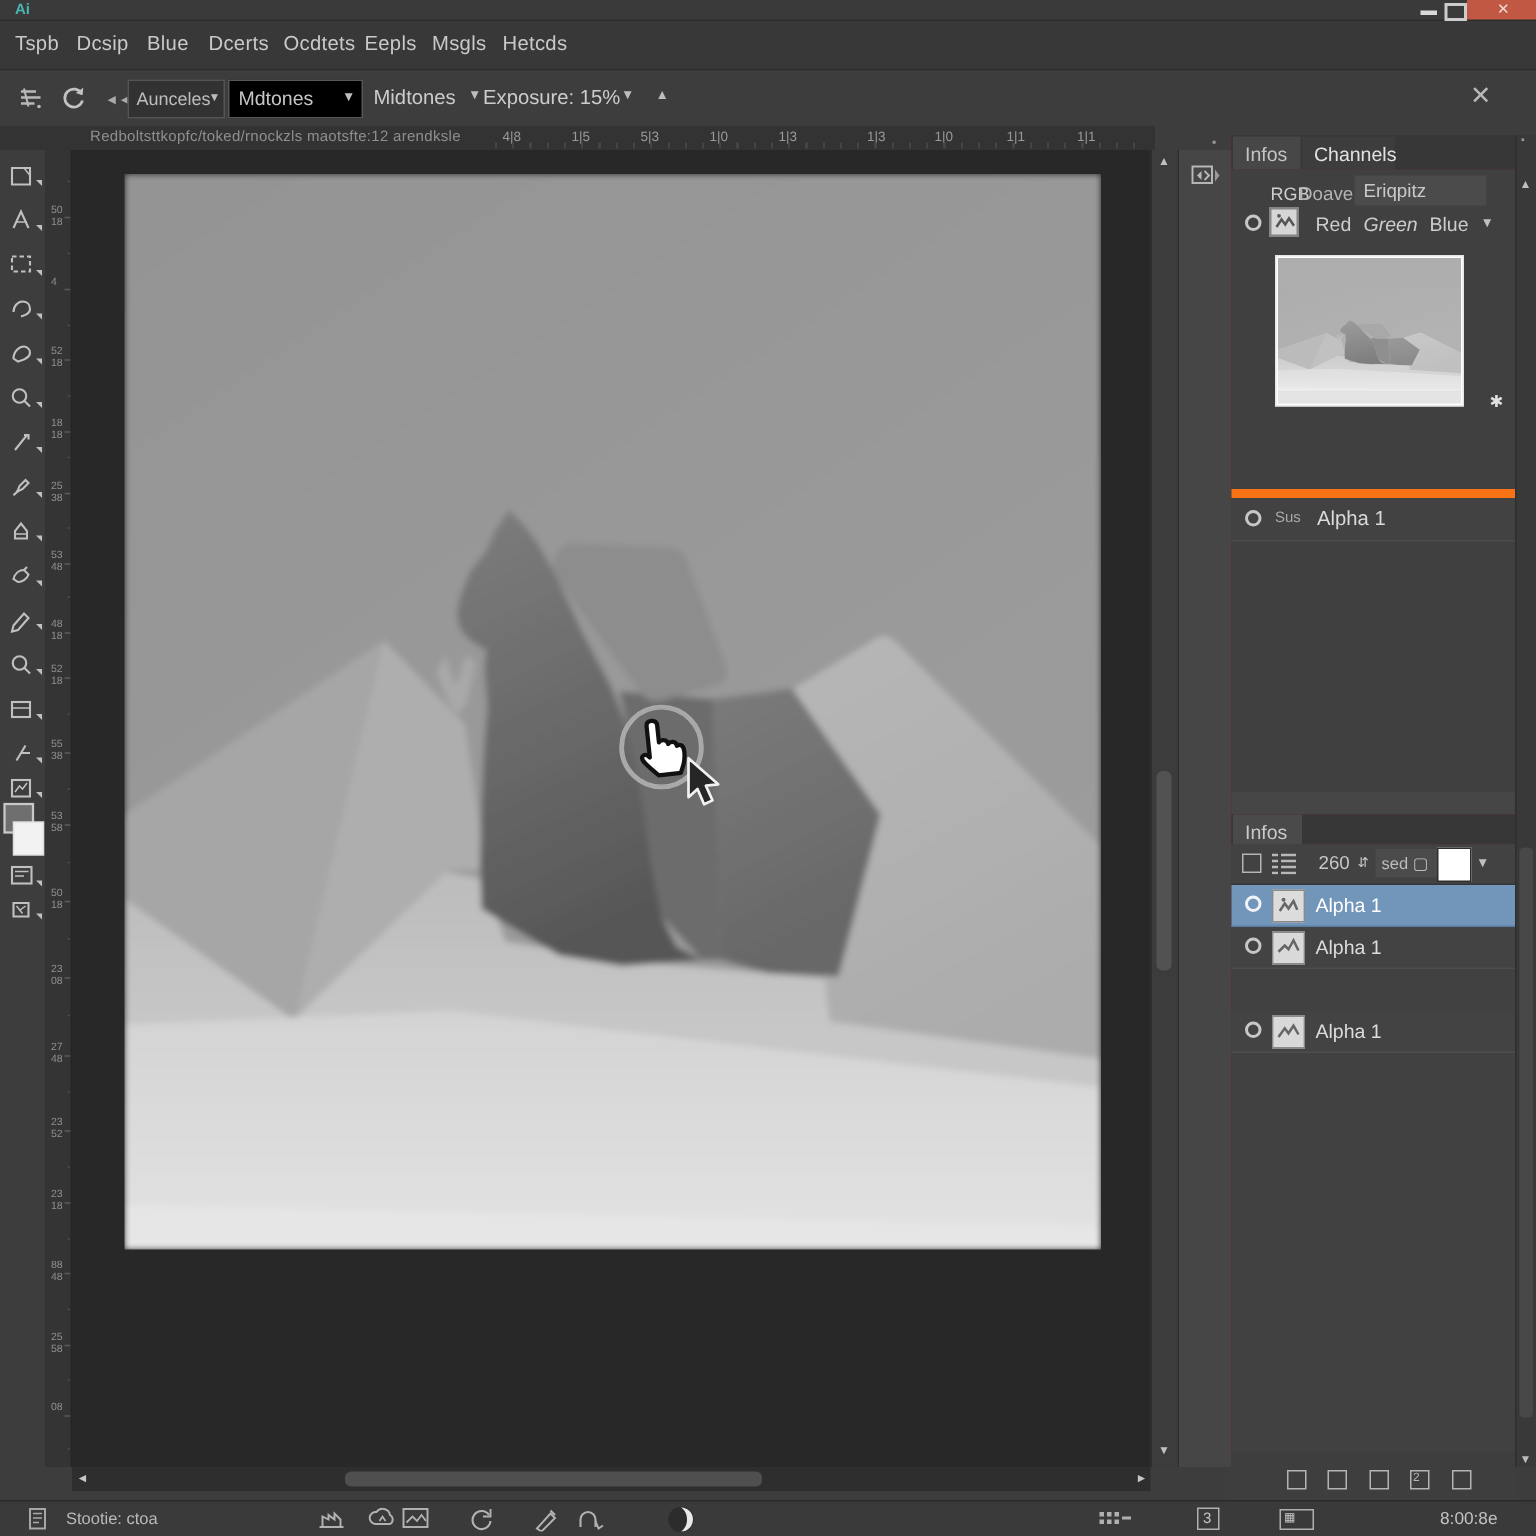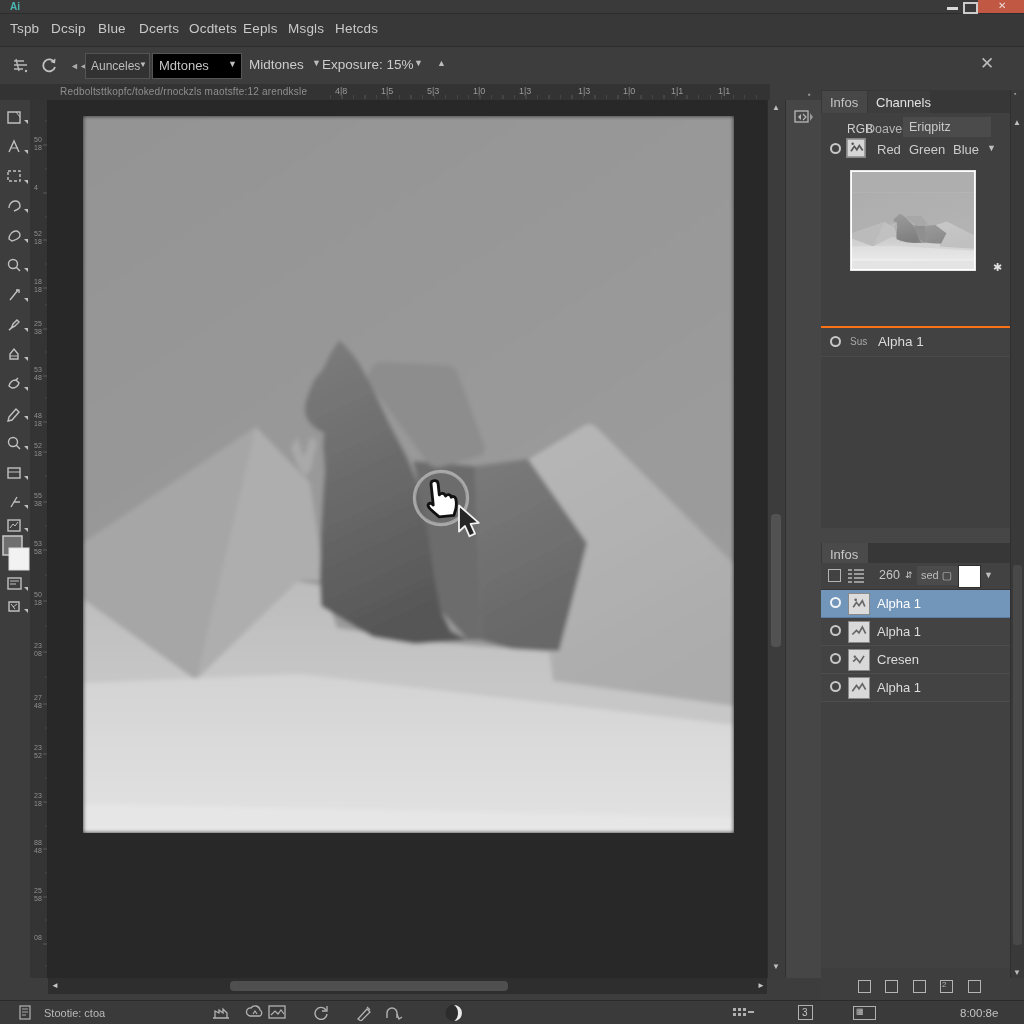--- a/index.html
+++ b/index.html
@@ -332,35 +332,35 @@
         <span style="position:absolute;left:6px;top:3px;font-size:12.5px;color:#c9c9c9;">Eriqpitz</span>
       </div>
 
       <div class="circ" style="left:9px;top:30px;"></div>
       <svg style="position:absolute;left:25px;top:25px;" width="20" height="20" viewBox="0 0 24 24">
         <rect x="1" y="1" width="22" height="22" fill="#d6d6d6" stroke="#858585" stroke-width="2"></rect>
         <path d="M6 16l4-6 3 4 3-5 4 6" stroke="#555" fill="none" stroke-width="2"></path>
         <circle cx="8" cy="7" r="1.5" fill="#555"></circle>
       </svg>
       <span style="position:absolute;left:56px;top:29px;font-size:13px;color:#cccccc;">Red</span>
-      <span style="position:absolute;left:88px;top:29px;font-size:13px;color:#cccccc;">Green</span>
+      <span style="position:absolute;left:88px;top:29px;font-size:13px;color:#cccccc;font-style:italic;">Green</span>
       <span style="position:absolute;left:132px;top:29px;font-size:13px;color:#cccccc;">Blue</span>
       <span style="position:absolute;left:166px;top:30px;font-size:9px;color:#c0c0c0;">▼</span>
 
       <div style="position:absolute;left:29px;top:57px;width:124px;height:99px;background:#ffffff;border:1px solid #e5e5e5;">
         <svg width="122" height="97" viewBox="0 -210 651 1010" preserveAspectRatio="none" style="position:absolute;left:1px;top:1px;">
           <rect x="0" y="-210" width="651" height="215" fill="#959595"></rect>
           <rect x="0" y="710" width="651" height="95" fill="#dcdcdc"></rect>
           <use href="#artg"></use>
           <rect x="0" y="-210" width="651" height="1010" fill="#ffffff" opacity="0.24"></rect>
         </svg>
       </div>
       <span style="position:absolute;left:172px;top:148px;color:#e0e0e0;font-size:11px;">✱</span>
 
-      <div style="position:absolute;left:0;top:213px;width:189px;height:28px;border-top:2px solid #f97316;border-bottom:1px solid #4a4a4a;background:#424242;">
+      <div style="position:absolute;left:0;top:213px;width:189px;height:28px;border-top:6px solid #f97316;border-bottom:1px solid #4a4a4a;background:#424242;">
         <div class="circ" style="left:9px;top:8px;"></div>
         <span style="position:absolute;left:29px;top:8px;font-size:10px;color:#a8a8a8;">Sus</span>
         <span style="position:absolute;left:57px;top:6px;font-size:13.5px;color:#dadada;">Alpha 1</span>
       </div>
     </div>
 
     <div style="position:absolute;left:0;top:438px;width:189px;height:15px;background:#464646;"></div>
     <div style="position:absolute;left:0;top:453px;width:189px;height:20px;background:#373737;"></div>
     <div class="tab" style="left:1px;top:453px;width:46px;background:#4a4a4a;color:#c9c9c9;">Infos</div>
     <span style="position:absolute;left:191px;top:455px;color:#c0c0c0;font-size:11px;letter-spacing:-1px;">≡</span>
@@ -391,29 +391,20 @@
         <span class="lname" style="color:#ffffff;">Alpha 1</span>
       </div>
       <div class="lrow" style="top:55px;">
         <div class="circ" style="left:9px;top:7px;"></div>
         <svg class="lthumb" width="20" height="20" viewBox="0 0 24 24">
             <rect x="0" y="0" width="24" height="24" fill="#d9d9d9"></rect>
             <path d="M4 15l5-5 3 3 4-7 4 8" stroke="#666" fill="none" stroke-width="2"></path>
           </svg>
         <span class="lname">Alpha 1</span>
       </div>
-      <div class="lrow" style="top:83px;">
-        <div class="circ" style="left:9px;top:7px;"></div>
-        <svg class="lthumb" width="20" height="20" viewBox="0 0 24 24">
-            <rect x="0" y="0" width="24" height="24" fill="#d9d9d9"></rect>
-            <path d="M5 14l4-4 4 5 5-8" stroke="#666" fill="none" stroke-width="2"></path>
-            <circle cx="7" cy="8" r="1.5" fill="#666"></circle>
-          </svg>
-        <span class="lname">Cresen</span>
-      </div>
       <div class="lrow" style="top:111px;">
         <div class="circ" style="left:9px;top:7px;"></div>
         <svg class="lthumb" width="20" height="20" viewBox="0 0 24 24">
             <rect x="0" y="0" width="24" height="24" fill="#d9d9d9"></rect>
             <path d="M4 16l5-7 3 4 4-6 4 7" stroke="#666" fill="none" stroke-width="2"></path>
           </svg>
         <span class="lname">Alpha 1</span>
       </div>
 
       <div style="position:absolute;left:0;top:405px;width:189px;height:32px;background:#3e3e3e;">

